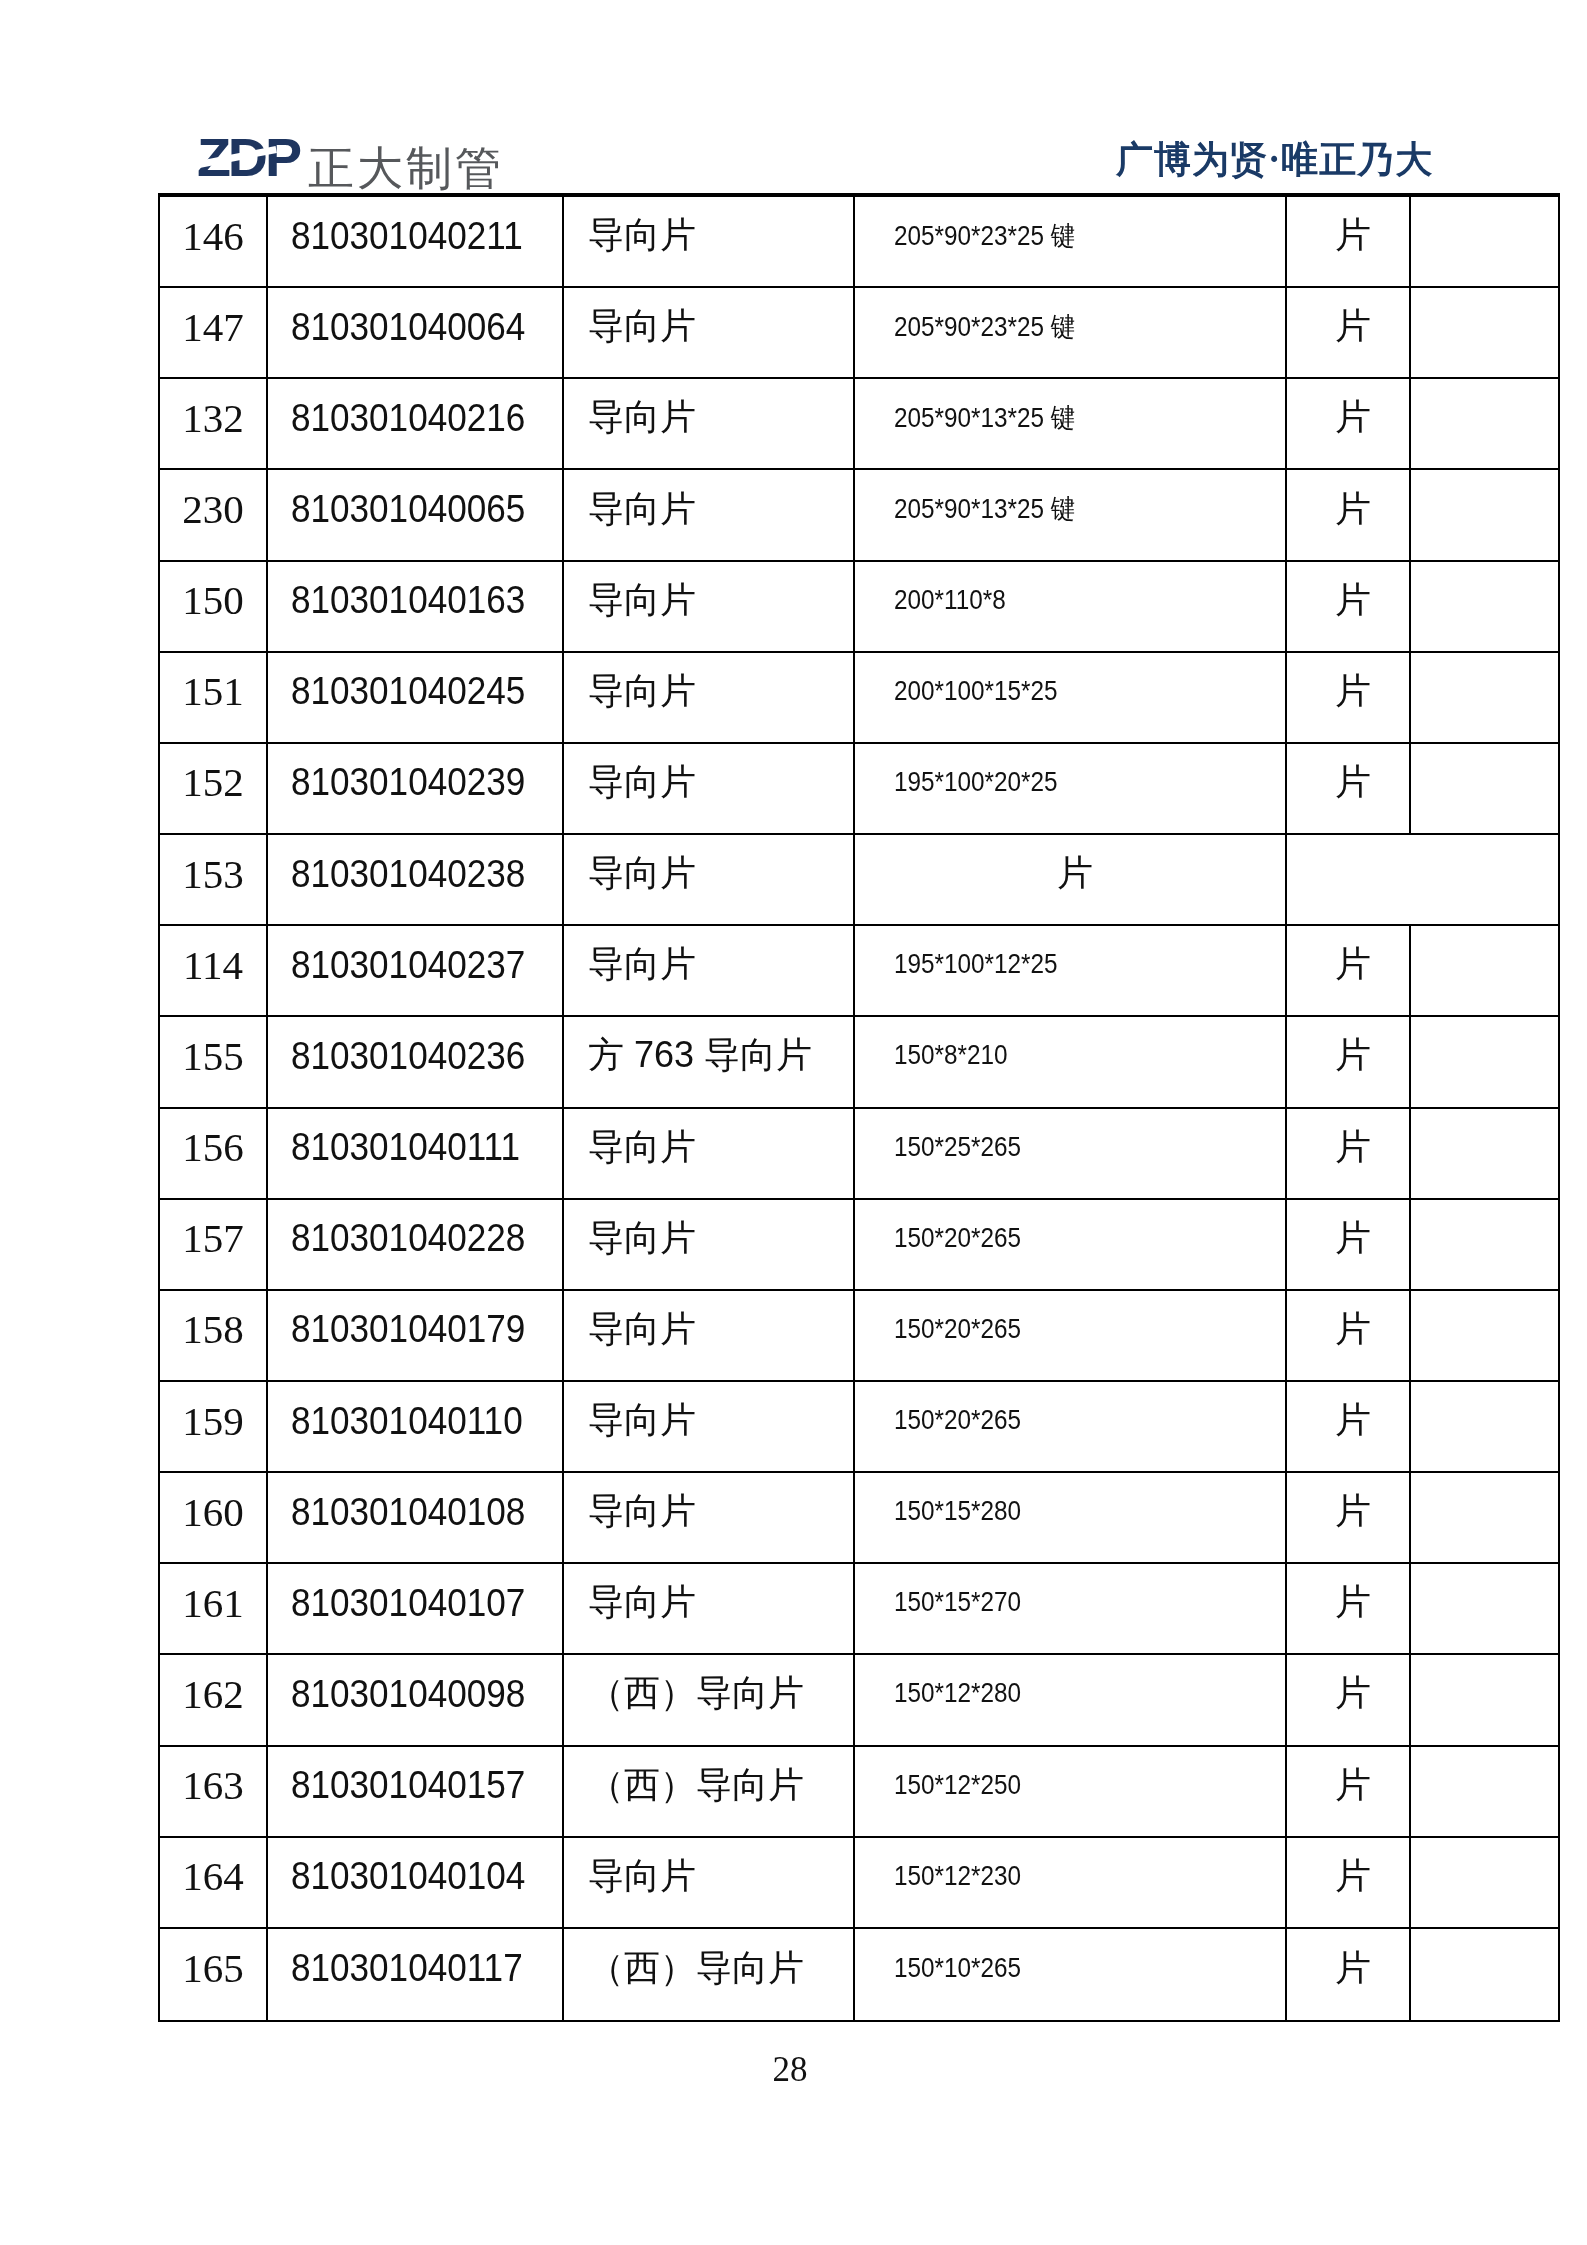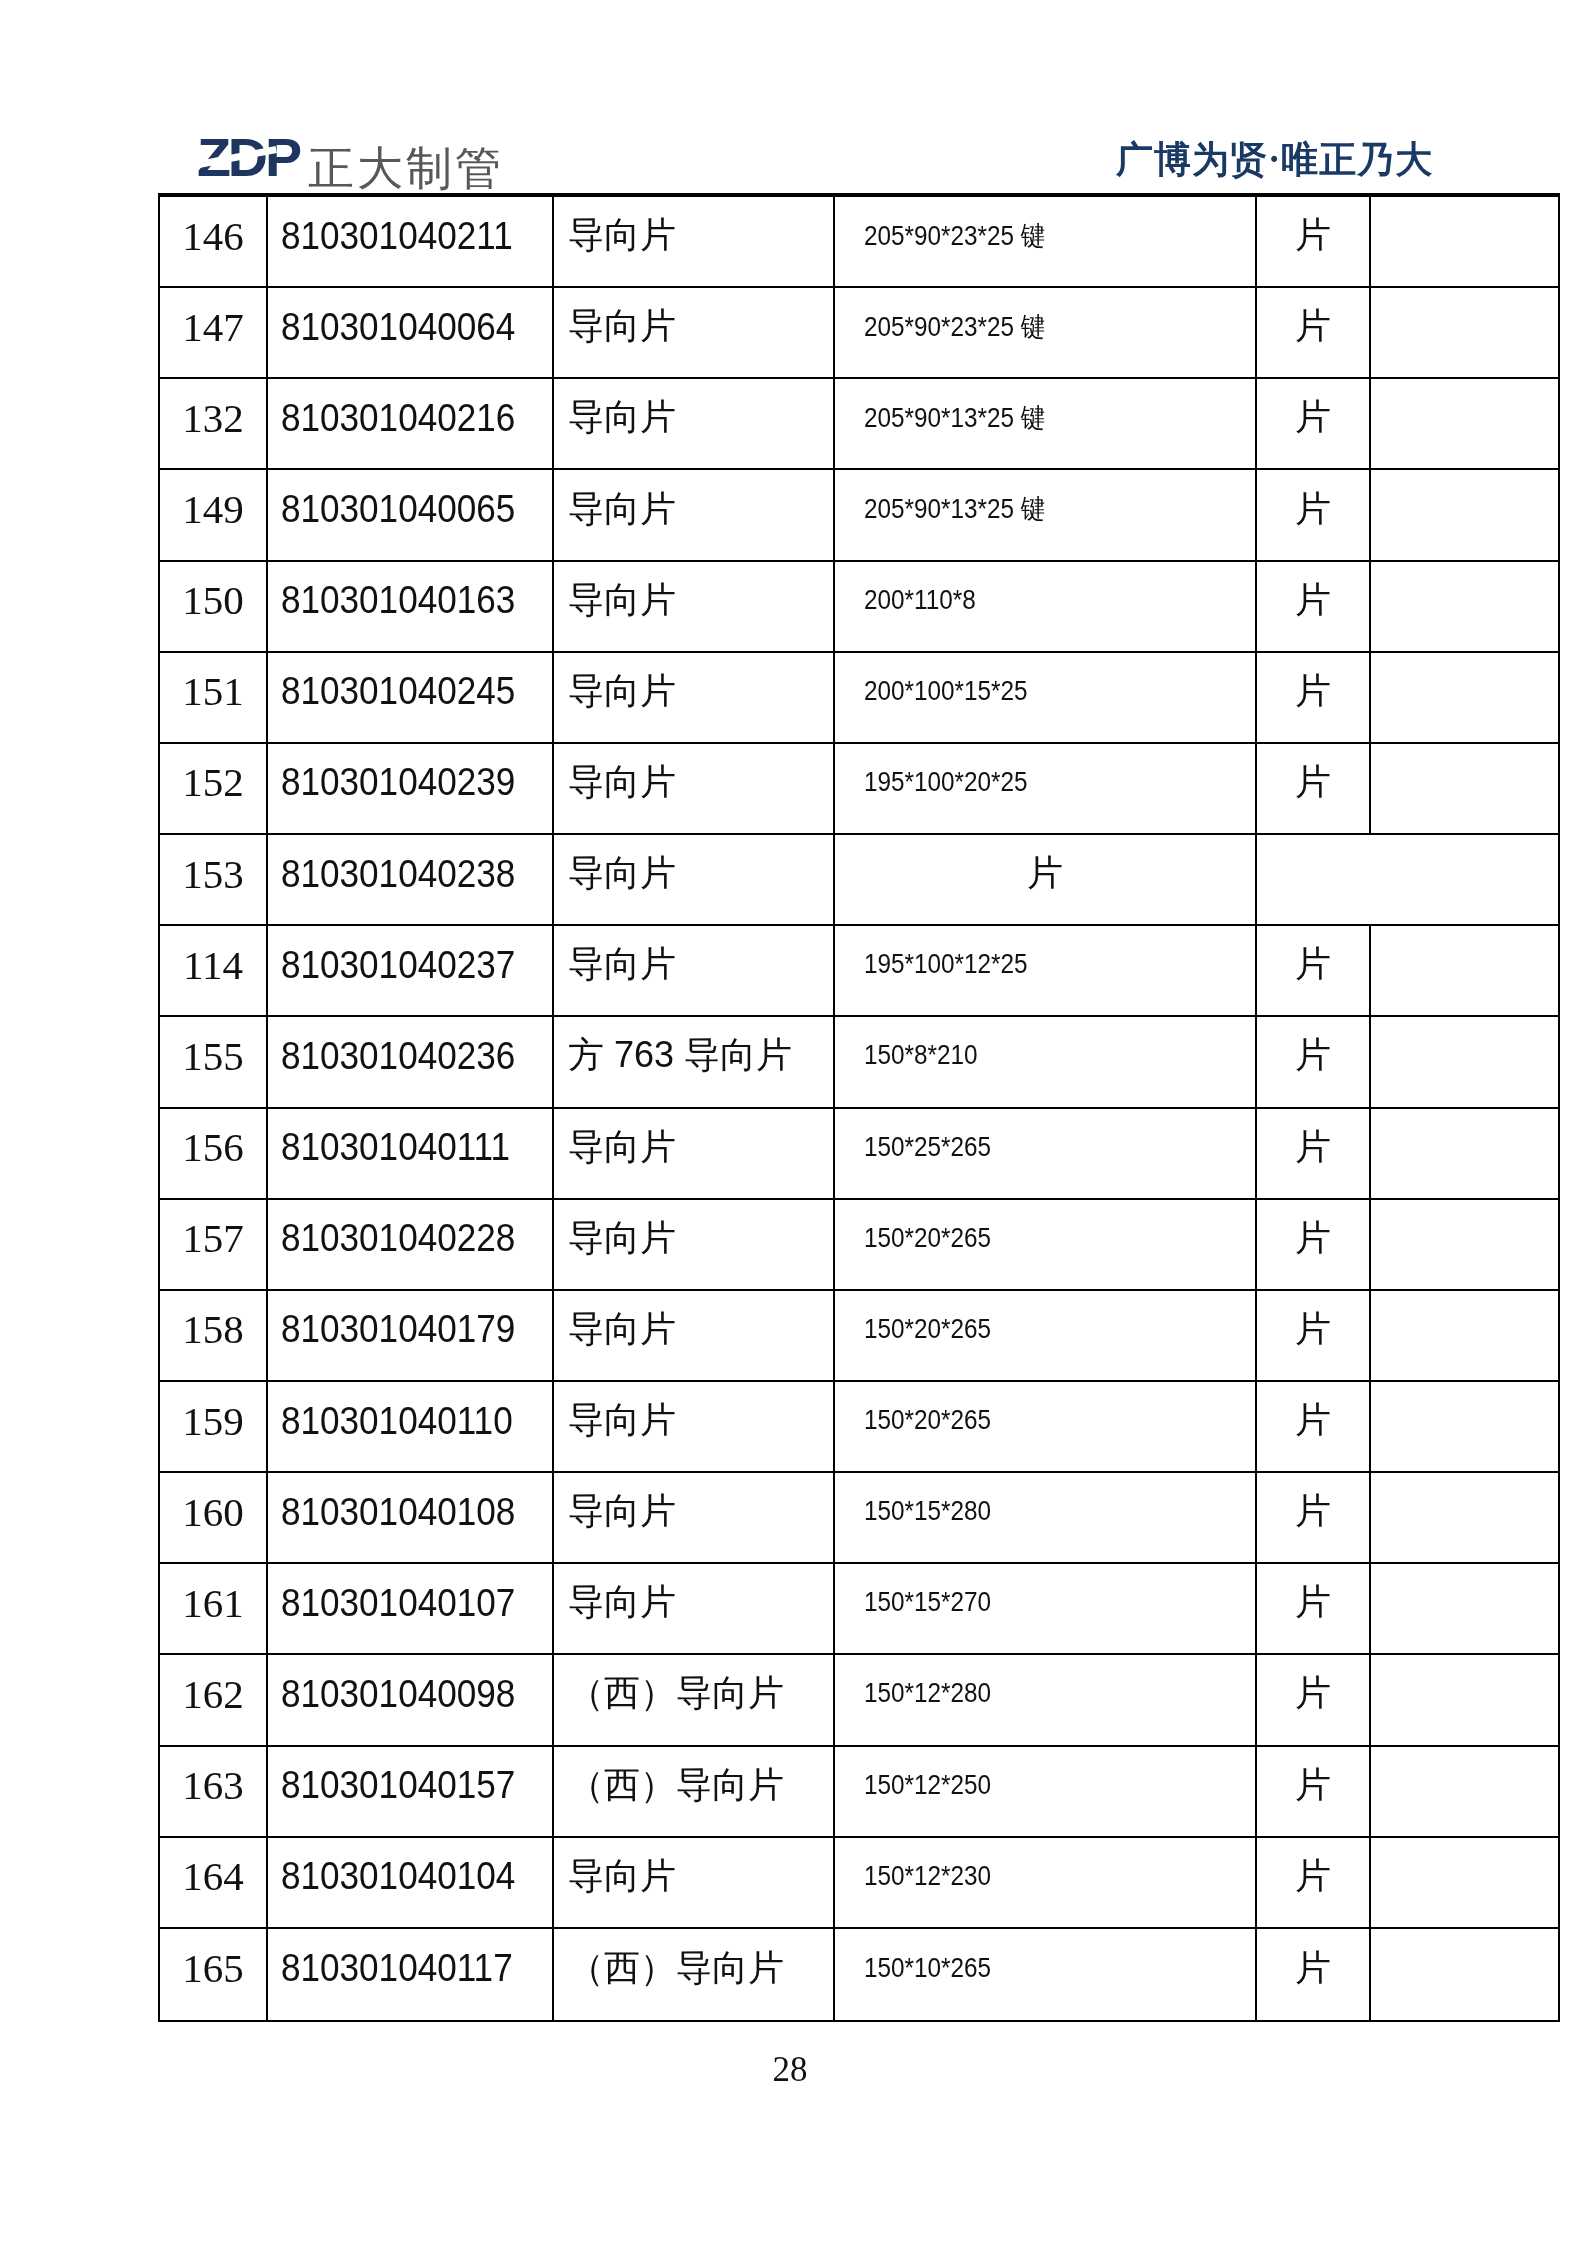--- a/index.html
+++ b/index.html
@@ -83,20 +83,21 @@
     border: 2px solid #000000;
     border-top-width: 4px;
     display: grid;
     grid-template-rows: repeat(20, 1fr);
   }
   .t-row {
     display: grid;
     grid-template-columns: 108px 286px 281px 422px 114px 1fr;
     border-bottom: 2px solid #000000;
     box-sizing: border-box;
+    gap: 10px;
   }
   .t-row:last-child { border-bottom: none; }
   .t-cell {
     box-sizing: border-box;
     border-right: 2px solid #000000;
     display: flex;
     align-items: center;
     overflow: hidden;
     padding-bottom: 12px;
     color: #111111;
@@ -196,21 +197,21 @@
         </div>
       <div class="t-cell c-name">导向片</div>
       <div class="t-cell c-spec">
           <span class="squeeze">205*90*13*25 键</span>
         </div>
       <div class="t-cell c-unit">片</div>
       <div class="t-cell c-remark"></div>
     </div>
 
     <div class="t-row">
-      <div class="t-cell c-no">149</div>
+      <div class="t-cell c-no">230</div>
       <div class="t-cell c-code">
           <span class="squeeze">810301040065</span>
         </div>
       <div class="t-cell c-name">导向片</div>
       <div class="t-cell c-spec">
           <span class="squeeze">205*90*13*25 键</span>
         </div>
       <div class="t-cell c-unit">片</div>
       <div class="t-cell c-remark"></div>
     </div>

